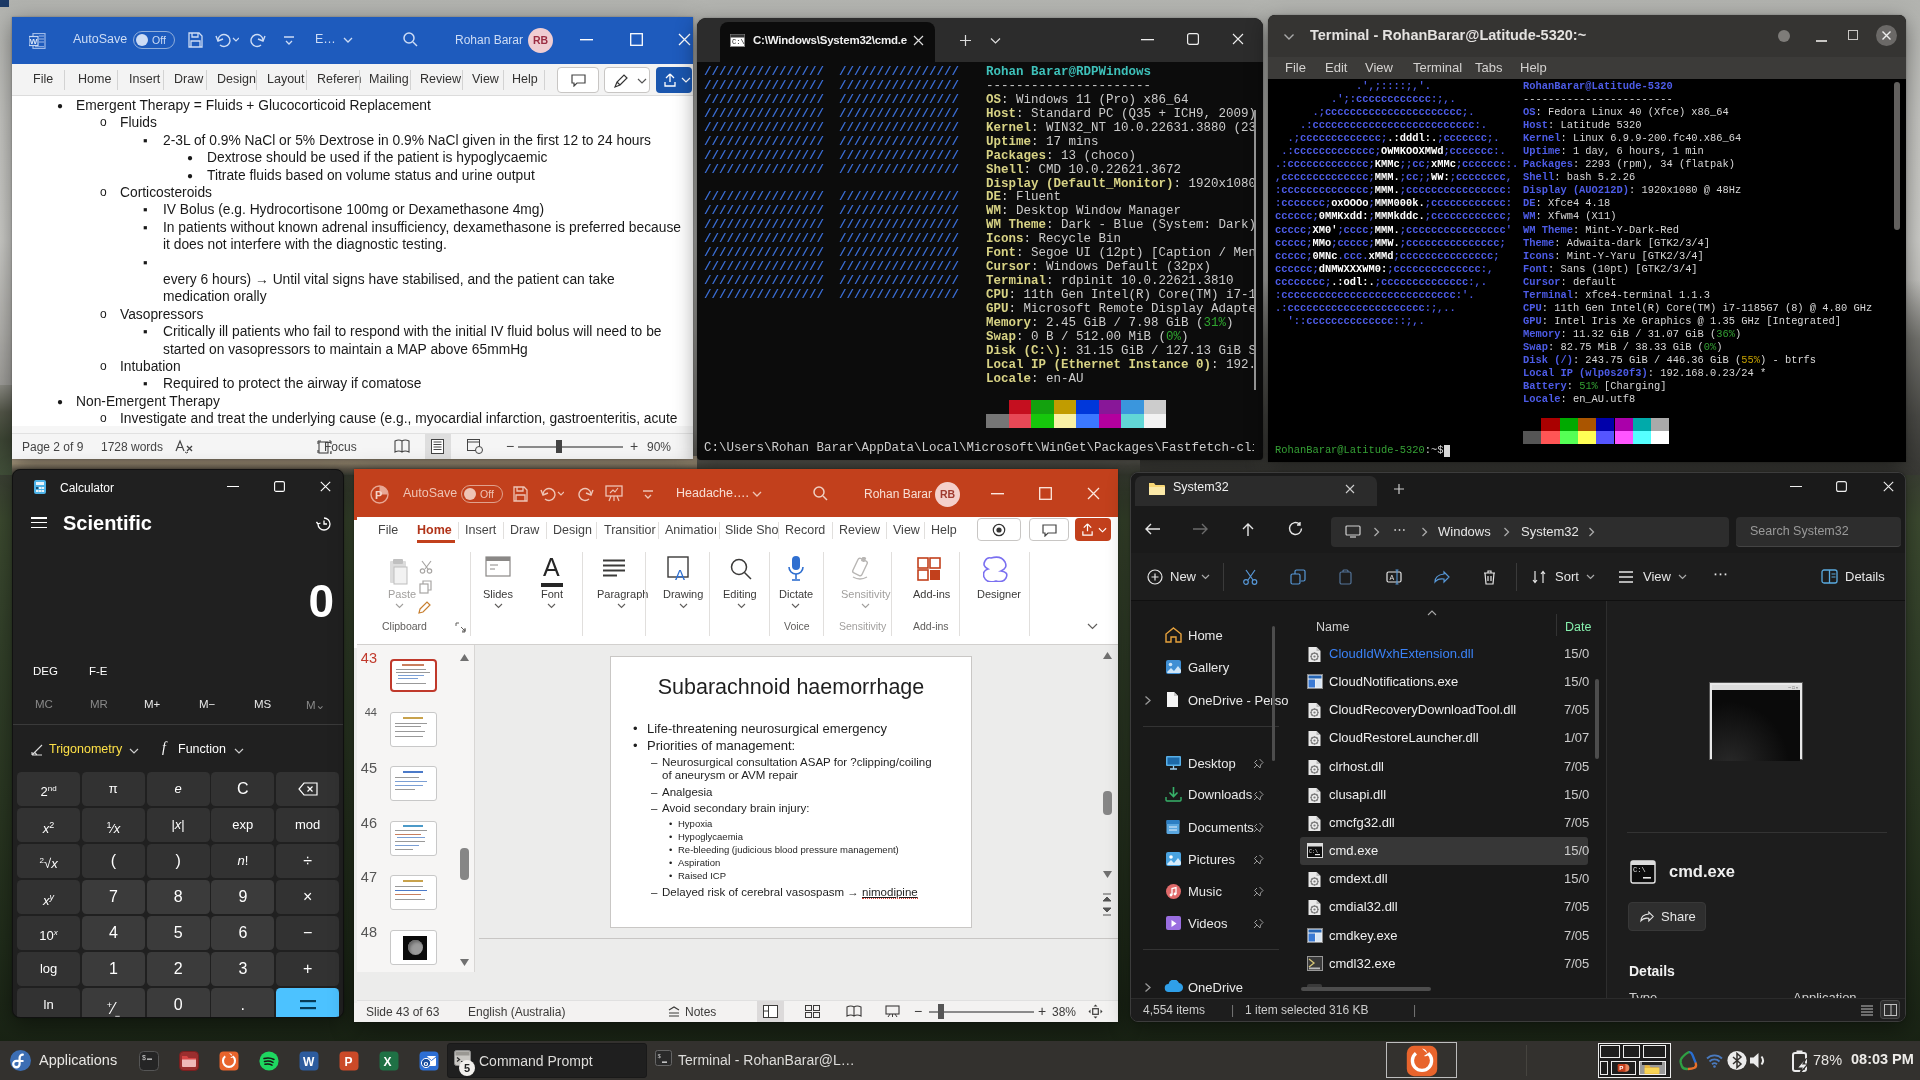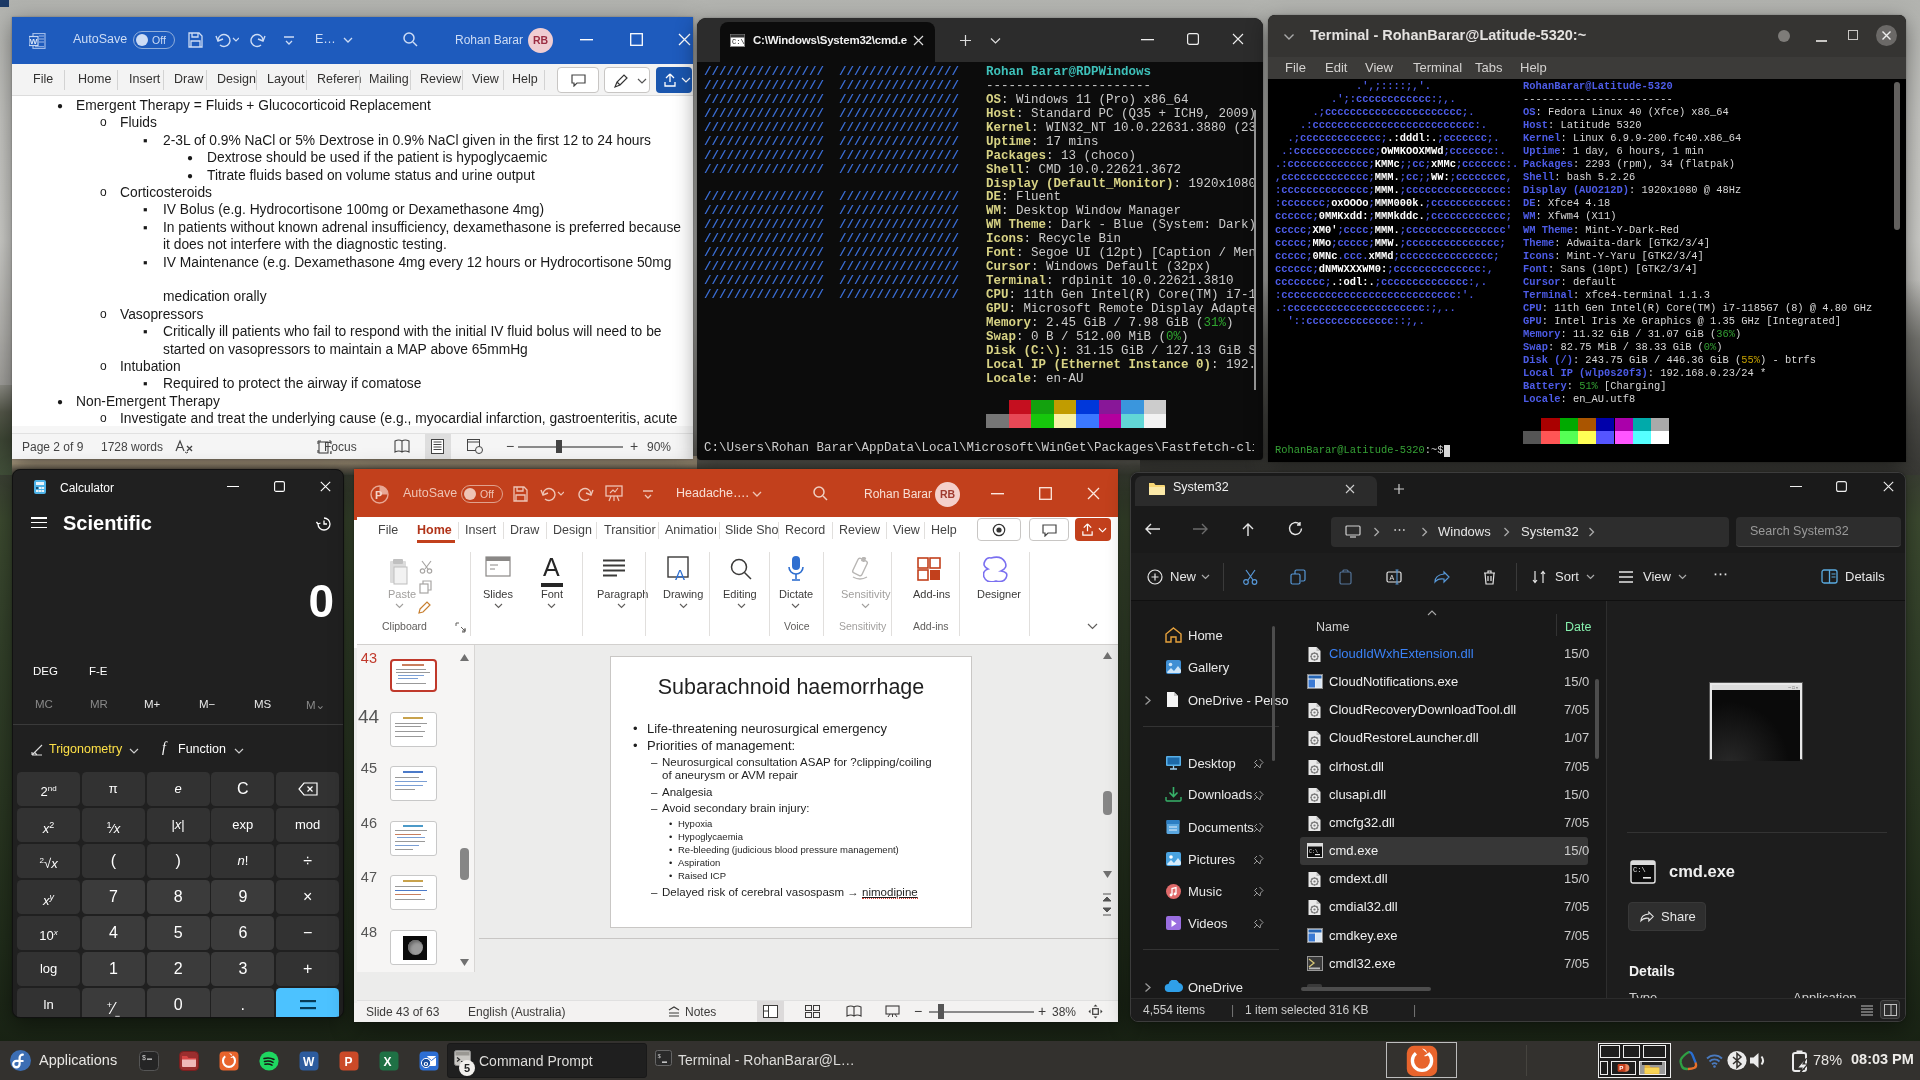--- a/index.html
+++ b/index.html
@@ -162,21 +162,23 @@
         </div>
     <div class="wl" style="top:121.8px;">
           <span class="wb3" style="left:131px;">▪</span>
           <span class="abs" style="left:151px;">In patients without known adrenal insufficiency, dexamethasone is preferred because</span>
         </div>
     <div class="wl" style="top:139.2px;">
           <span class="abs" style="left:151px;">it does not interfere with the diagnostic testing.</span>
         </div>
     <div class="wl" style="top:156.6px;">
           <span class="wb3" style="left:131px;">▪</span>
-          <span class="abs" style="left:151px;">IV Maintenance (e.g. Dexamethasone 4mg every 12 hours or Hydrocortisone 50mg</span>
+        </div>
+    <div class="wl" style="top:174px;">
+          <span class="abs" style="left:151px;">every 6 hours) → Until vital signs have stabilised, and the patient can take</span>
         </div>
     <div class="wl" style="top:191.4px;">
           <span class="abs" style="left:151px;">medication orally</span>
         </div>
     <div class="wl" style="top:208.8px;">
           <span class="wb2" style="left:88px;">o</span>
           <span class="abs" style="left:108px;">Vasopressors</span>
         </div>
     <div class="wl" style="top:226.2px;">
           <span class="wb3" style="left:131px;">▪</span>
@@ -736,21 +738,21 @@
     <div class="abs" style="left:0;top:0;width:117px;height:327px;background:#f6f5f4;overflow:hidden;">
       <div class="abs" style="left:1px;top:5px;width:19px;text-align:right;font-size:14.5px;color:#c0392b;">43</div>
       <div class="abs" style="left:33px;top:14px;width:47px;height:33px;background:#fff;border:2.5px solid #c0392b;border-radius:4px;">
         <div class="abs" style="left:10px;top:3px;width:22px;height:2px;background:#c87f5f;"></div>
         <div class="abs" style="left:4px;top:8px;width:30px;height:1px;background:#999;"></div>
         <div class="abs" style="left:4px;top:11px;width:34px;height:1px;background:#999;"></div>
         <div class="abs" style="left:6px;top:14px;width:26px;height:1px;background:#7b9fd4;"></div>
         <div class="abs" style="left:6px;top:17px;width:20px;height:1px;background:#7b9fd4;"></div>
         <div class="abs" style="left:4px;top:22px;width:30px;height:1px;background:#999;"></div>
       </div>
-      <div class="abs" style="left:1px;top:61px;width:19px;text-align:right;font-size:19px;color:#555;">44</div>
+      <div class="abs" style="left:1px;top:61px;width:19px;text-align:right;font-size:11px;color:#555;">44</div>
       <div class="abs" style="left:33px;top:67px;width:47px;height:35px;background:#fff;border:1px solid #c8c8c8;border-radius:3px;">
         <div class="abs" style="left:12px;top:4px;width:20px;height:2px;background:#c8a24c;"></div>
         <div class="abs" style="left:4px;top:10px;width:32px;height:1px;background:#999;"></div>
         <div class="abs" style="left:4px;top:13px;width:26px;height:1px;background:#999;"></div>
         <div class="abs" style="left:4px;top:18px;width:30px;height:1px;background:#999;"></div>
         <div class="abs" style="left:4px;top:23px;width:28px;height:1px;background:#999;"></div>
       </div>
       <div class="abs" style="left:1px;top:115px;width:19px;text-align:right;font-size:14.5px;color:#555;">45</div>
       <div class="abs" style="left:33px;top:121px;width:47px;height:35px;background:#fff;border:1px solid #c8c8c8;border-radius:3px;">
         <div class="abs" style="left:12px;top:4px;width:20px;height:2px;background:#4c7ac8;"></div>

